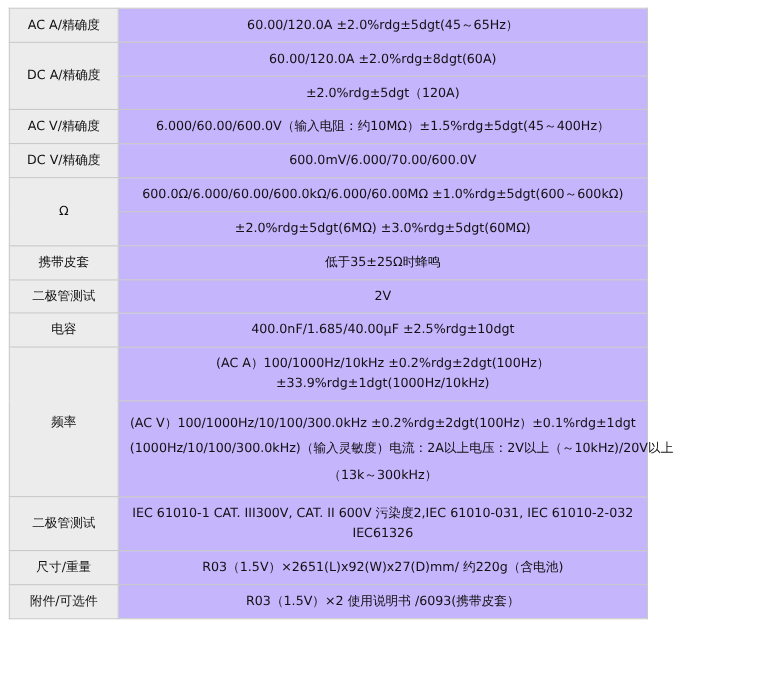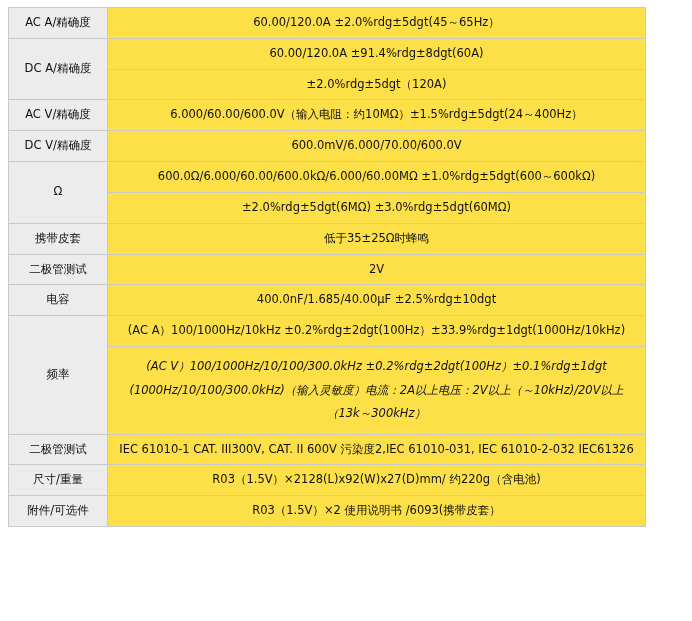--- a/index.html
+++ b/index.html
@@ -14,75 +14,74 @@
     color: #1a1a1a;
     overflow: hidden;
   }
   .spec-wrap {
     padding: 7px 8px 0 8px;
     box-sizing: border-box;
     width: 692px;
   }
   table.spec {
     border-collapse: collapse;
-    width: 638px;
+    width: 581px;
     table-layout: fixed;
     border: 1px solid #c9c9c9;
   }
   table.spec td {
     border: 1px solid #c9c9c9;
     font-size: 11.5px;
     line-height: 1.55;
     padding: 6px 6px;
     vertical-align: middle;
   }
   td.label {
     width: 86px;
     background: #ececec;
     text-align: center;
     color: #111;
     padding: 6px 4px;
     line-height: 1.7;
   }
   td.val {
-    background: #fde047;
+    background: #c4b5fd;
     text-align: center;
     color: #111;
     padding: 8px 8px;
   }
   td.val.multiline {
     line-height: 2.05;
     padding: 8px 10px;
   }
   .freq-line {
     display: block;
     white-space: nowrap;
-    font-style: italic;
   }
 </style>
 </head>
 <body>
 
 <div class="spec-wrap">
   <table class="spec">
     <tbody id="spec-body">
         <tr>
           <td class="label">AC A/精确度</td>
           <td class="val">60.00/120.0A ±2.0%rdg±5dgt(45～65Hz）</td>
         </tr>
         <tr>
           <td class="label" rowspan="2">DC A/精确度</td>
-          <td class="val">60.00/120.0A ±91.4%rdg±8dgt(60A)</td>
+          <td class="val">60.00/120.0A ±2.0%rdg±8dgt(60A)</td>
         </tr>
         <tr>
           <td class="val">±2.0%rdg±5dgt（120A)</td>
         </tr>
         <tr>
           <td class="label">AC V/精确度</td>
-          <td class="val">6.000/60.00/600.0V（输入电阻：约10MΩ）±1.5%rdg±5dgt(24～400Hz）</td>
+          <td class="val">6.000/60.00/600.0V（输入电阻：约10MΩ）±1.5%rdg±5dgt(45～400Hz）</td>
         </tr>
         <tr>
           <td class="label">DC V/精确度</td>
           <td class="val">600.0mV/6.000/70.00/600.0V</td>
         </tr>
         <tr>
           <td class="label" rowspan="2">Ω</td>
           <td class="val">600.0Ω/6.000/60.00/600.0kΩ/6.000/60.00MΩ ±1.0%rdg±5dgt(600～600kΩ)</td>
         </tr>
         <tr>
@@ -110,21 +109,21 @@
             <span class="freq-line">(1000Hz/10/100/300.0kHz)（输入灵敏度）电流：2A以上电压：2V以上（～10kHz)/20V以上</span>
             <span class="freq-line">（13k～300kHz）</span>
           </td>
         </tr>
         <tr>
           <td class="label">二极管测试</td>
           <td class="val">IEC 61010-1 CAT. III300V, CAT. II 600V 污染度2,IEC 61010-031, IEC 61010-2-032 IEC61326</td>
         </tr>
         <tr>
           <td class="label">尺寸/重量</td>
-          <td class="val">R03（1.5V）×2128(L)x92(W)x27(D)mm/ 约220g（含电池)</td>
+          <td class="val">R03（1.5V）×2651(L)x92(W)x27(D)mm/ 约220g（含电池)</td>
         </tr>
         <tr>
           <td class="label">附件/可选件</td>
           <td class="val">R03（1.5V）×2 使用说明书 /6093(携带皮套）</td>
         </tr>
       </tbody>
   </table>
 </div>
 
 </body></html>

